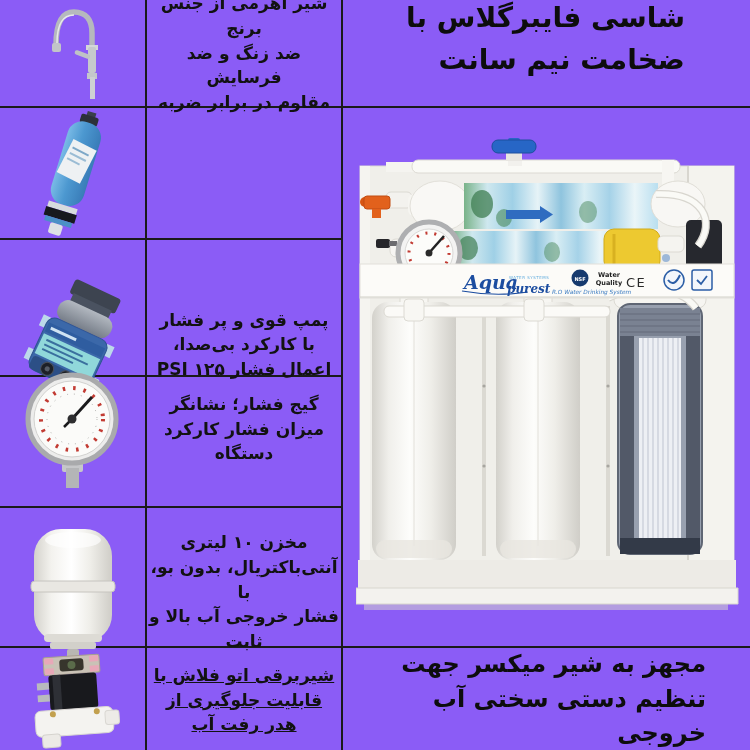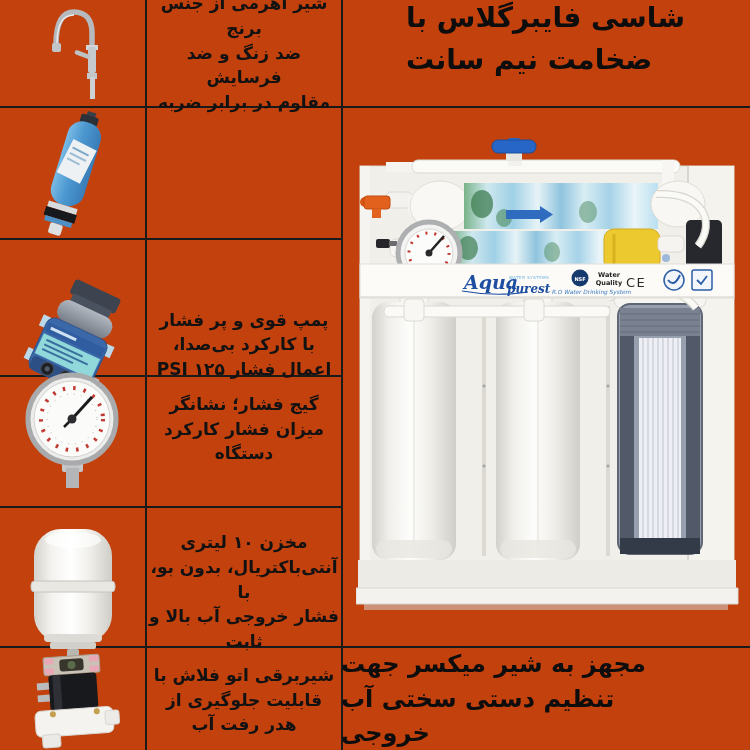--- a/index.html
+++ b/index.html
@@ -1,32 +1,32 @@
 <!DOCTYPE html>
 <html><head>
 <meta charset="utf-8">
 <style>
   html,body{margin:0;padding:0;background:#ffffff;}
-  .canvas{position:relative;width:750px;height:750px;background:#c2410c;overflow:hidden;
+  .canvas{position:relative;width:750px;height:750px;background:#8b5cf6;overflow:hidden;
           font-family:"DejaVu Sans",sans-serif;}
   .gl{position:absolute;background:#1a1a1a;}
   .vline{width:2px;top:0;height:750px;}
   .hline-full{left:0;width:750px;height:2px;}
   .hline-part{left:0;width:343px;height:2px;}
   .cell{position:absolute;display:flex;align-items:center;justify-content:center;}
   .img-cell{left:0;width:145px;}
   .txt-cell{left:147px;width:194px;direction:rtl;text-align:center;white-space:pre-line;
             font-weight:700;font-size:17px;line-height:1.45;color:#121212;}
   .r1{top:0;height:106px;}  .r2{top:108px;height:130px;} .r3{top:240px;height:135px;margin-top:37px;}
-  .r4{top:377px;height:104px;} .r5{top:508px;height:168px;} .r6{top:650px;height:100px;}
+  .r4{top:377px;height:104px;} .r5{top:508px;height:168px;} .r6{top:650px;height:100px;text-decoration:underline;}
   .header{position:absolute;left:341px;top:0;width:409px;height:78px;display:flex;align-items:center;
-          justify-content:center;direction:rtl;text-align:left;white-space:pre-line;
+          justify-content:center;direction:rtl;text-align:right;white-space:pre-line;
           font-weight:700;font-size:28px;line-height:1.5;color:#0d0d0d;}
   .footer{position:absolute;left:341px;top:648px;width:365px;height:102px;display:flex;align-items:center;
-          justify-content:center;direction:rtl;text-align:left;white-space:pre-line;
+          justify-content:center;direction:rtl;text-align:right;white-space:pre-line;
           font-weight:700;font-size:24px;line-height:1.45;color:#0d0d0d;}
   .product{position:absolute;left:356px;top:136px;width:386px;height:486px;}
   svg{display:block;}
 </style>
 </head>
 <body>
 
 <div class="canvas">
 
   <div class="gl vline" style="left:145px;"></div>

